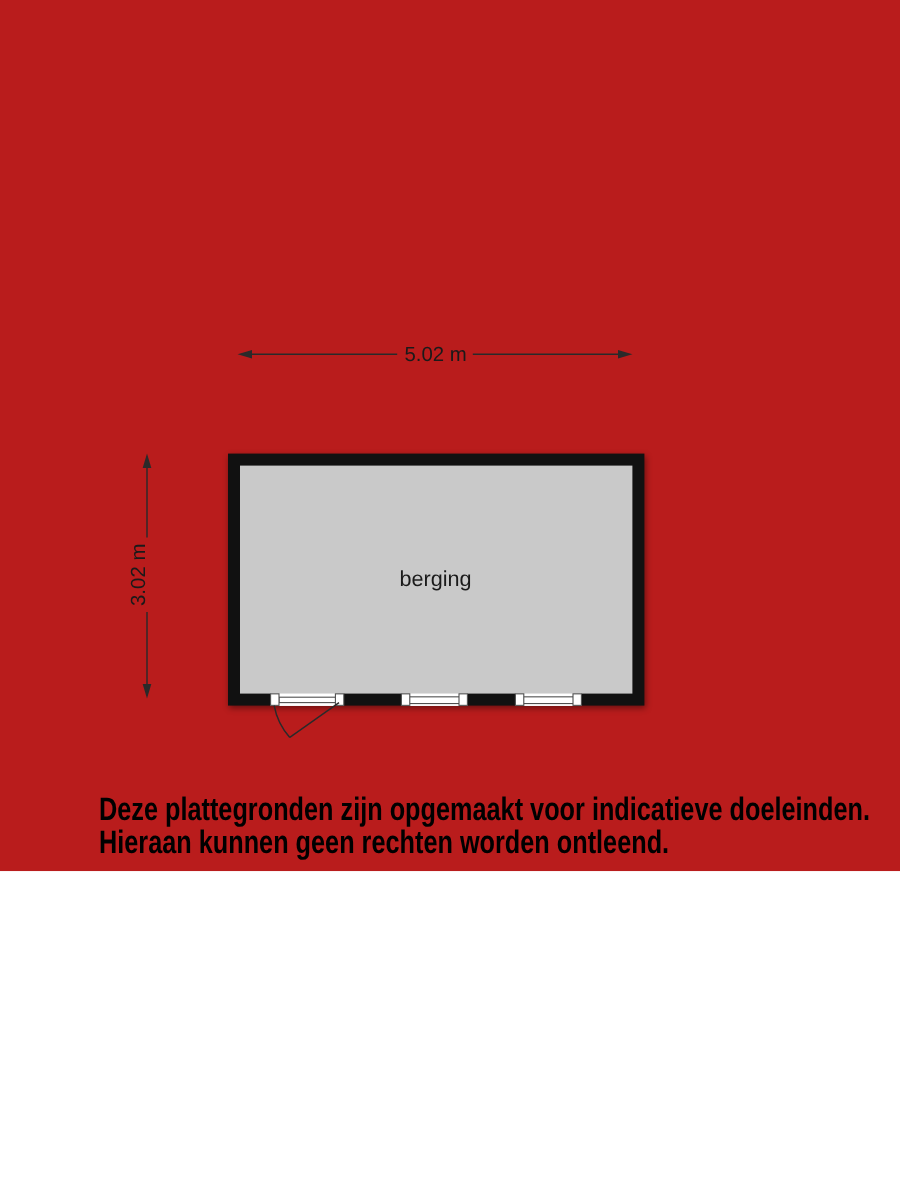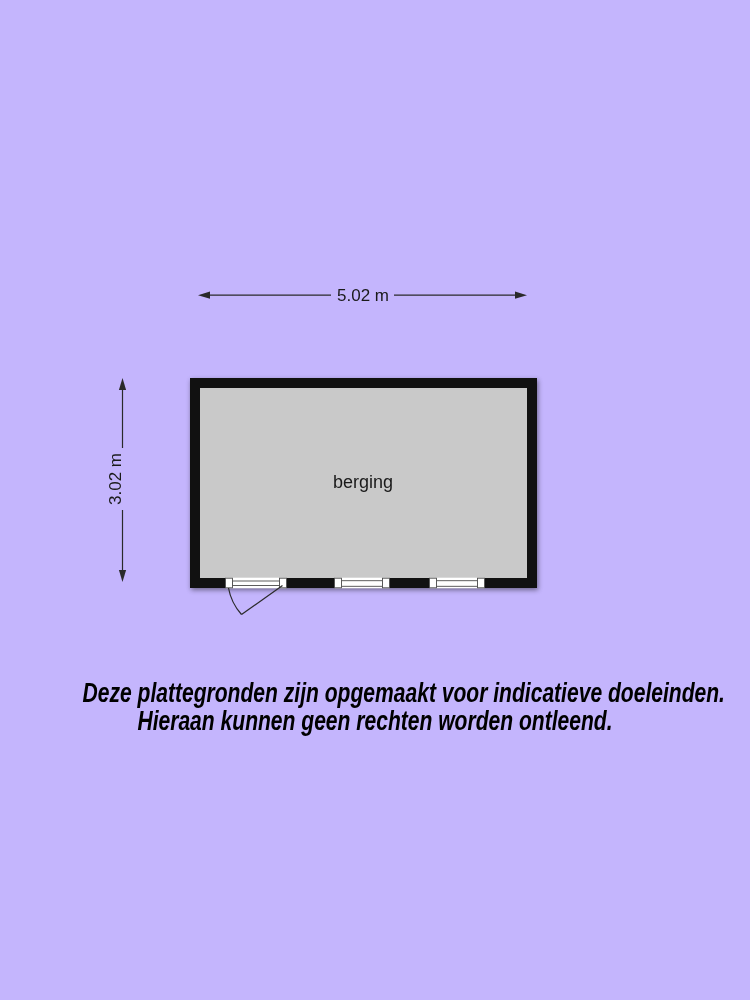--- a/index.html
+++ b/index.html
@@ -3,22 +3,22 @@
 <meta charset="utf-8">
 <style>
   html, body {
     margin: 0;
     padding: 0;
     background: #ffffff;
   }
   .page {
     position: relative;
     width: 750px;
-    height: 1000px;
-    background: #c4b5fd;
+    height: 726px;
+    background: #b91c1c;
     overflow: hidden;
     font-family: "Liberation Sans", sans-serif;
   }
   svg.plan {
     position: absolute;
     left: 0;
     top: 0;
   }
   svg.plan text {
     font-family: "Liberation Sans", sans-serif;
@@ -45,28 +45,26 @@
     fill: none;
     stroke: #2a2a2a;
     stroke-width: 1.2;
   }
   .dimline {
     stroke-width: 1.2;
   }
   .disclaimer {
     position: absolute;
     left: 0;
-    top: 679px;
+    top: 660px;
     width: 750px;
-    text-align: center;
     color: #000000;
     font-weight: bold;
     font-size: 27px;
     line-height: 28px;
-    font-style: italic;
   }
   .disclaimer-line {
     display: block;
     white-space: nowrap;
     transform: scaleX(0.78);
     transform-origin: 50% 50%;
   }
 </style>
 </head>
 <body>

